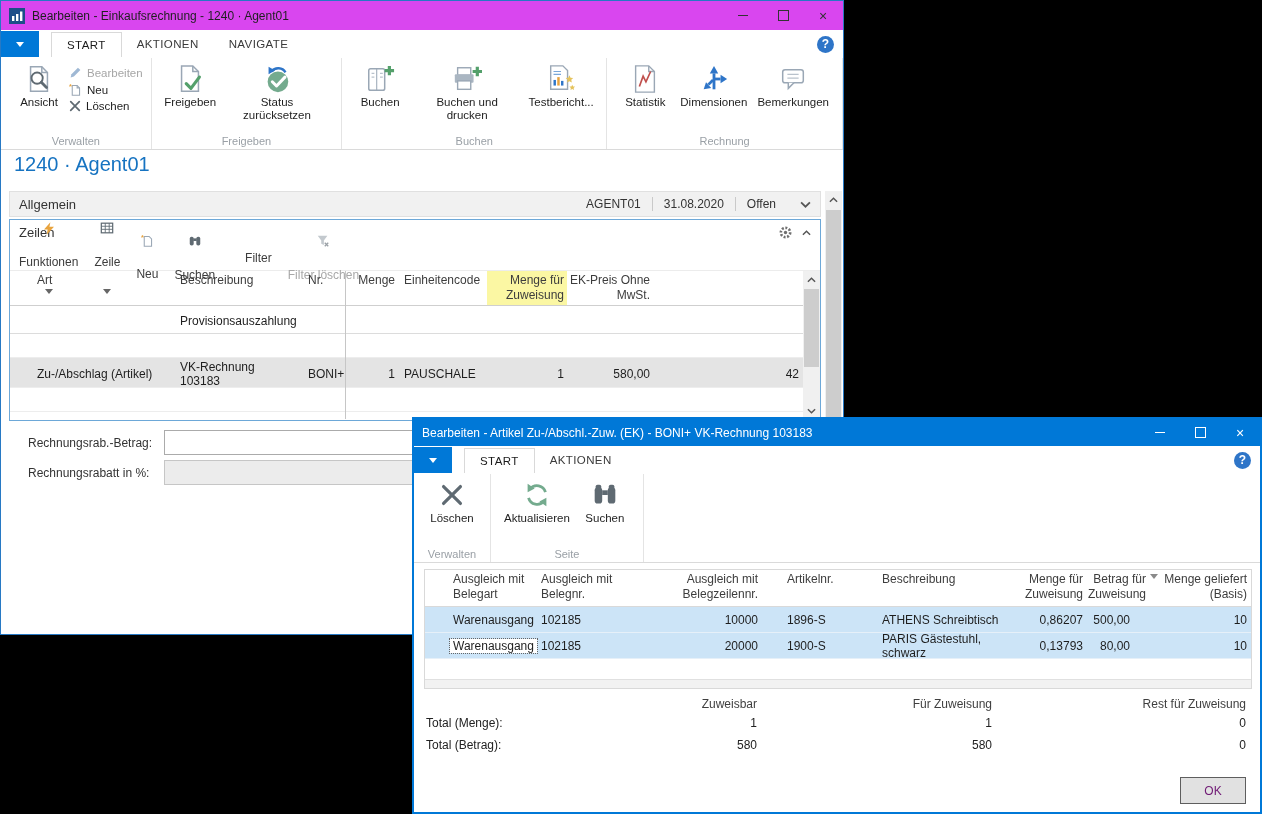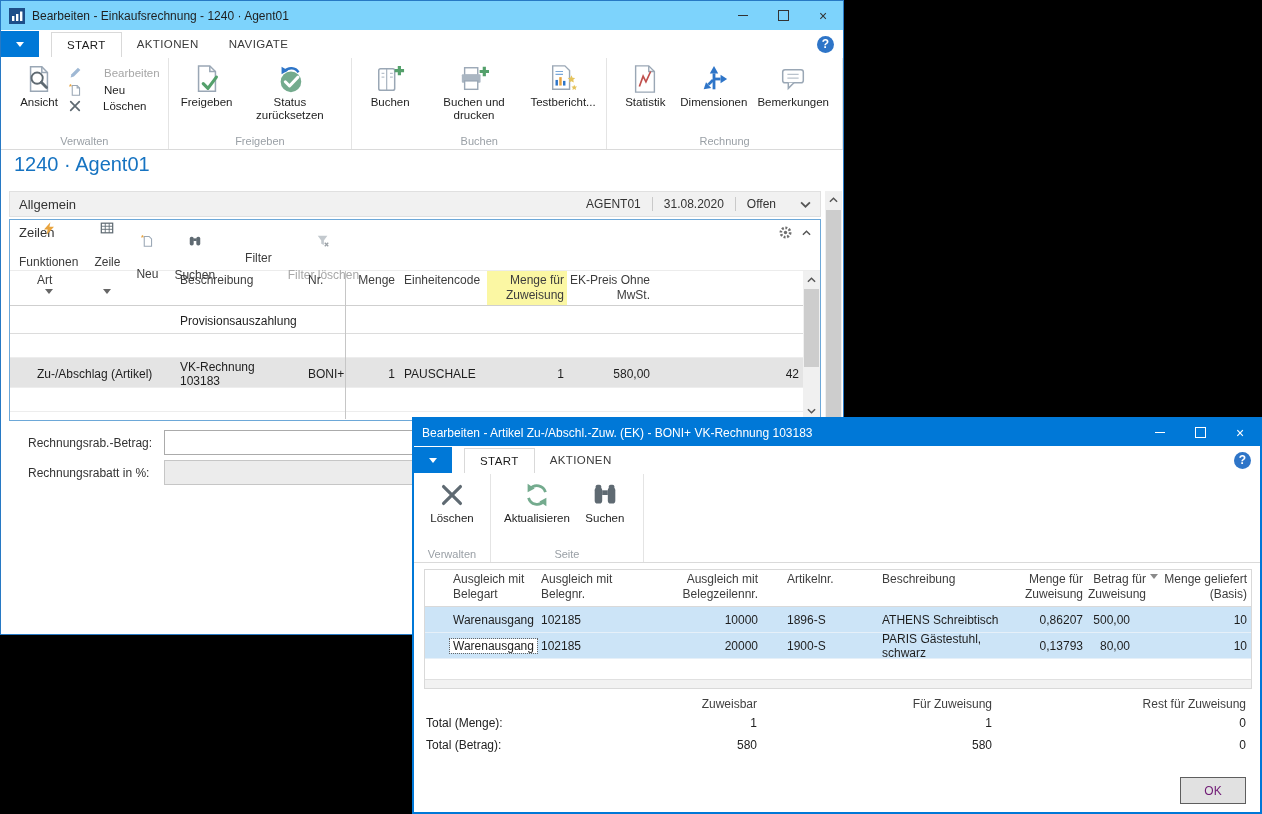--- a/index.html
+++ b/index.html
@@ -4,21 +4,21 @@
 <style>
   html,body{margin:0;padding:0;}
   body{width:1262px;height:814px;background:#000;position:relative;overflow:hidden;
        font-family:"Liberation Sans",sans-serif;-webkit-font-smoothing:antialiased;}
   .win{position:absolute;background:#fff;box-sizing:border-box;}
   #w1{left:0;top:0;width:844px;height:635px;border:1px solid #2779c4;}
   #w2{left:412px;top:417px;width:850px;height:397px;border:2px solid #0078d7;z-index:10;}
 
   
   .tbar{height:29px;display:flex;align-items:center;padding-left:8px;font-size:12px;gap:7px;}
-  #w1 .tbar{color:#1f1f1f;background:#7dd3fc;}
+  #w1 .tbar{color:#1f1f1f;background:#d946ef;}
   #w2 .tbar{color:#fff;background:#0078d7;height:27px;}
   .tctrls{margin-left:auto;display:flex;height:100%;align-items:stretch;}
   .tctrl{width:40px;display:flex;align-items:center;justify-content:center;font-size:14px;}
   .gmin{width:10px;border-top:1px solid #333;}
   #w2 .gmin{border-top-color:#fff;}
   .gmax{width:9px;height:9px;border:1px solid #333;}
   #w2 .gmax{border-color:#fff;}
   #w1 .gclose{color:#333;} #w2 .gclose{color:#fff;}
 
   
@@ -33,21 +33,21 @@
 
   
   .ribbon{position:relative;display:flex;background:#fff;border-bottom:1px solid #dadada;align-items:stretch;}
   #w1 .ribbon{height:91px;} #w2 .ribbon{height:88px;}
   .rgroup{position:relative;display:flex;align-items:flex-start;padding:5px 8px 17px 8px;border-right:1px solid #e4e4e4;}
   .rgroup-label{position:absolute;left:0;right:0;bottom:2px;text-align:center;font-size:11px;color:#9aa0a6;}
   .bigbtn{display:flex;flex-direction:column;align-items:center;min-width:50px;padding:1px 5px;font-size:11.5px;
           color:#1e1e1e;text-align:center;line-height:1.15;}
   .bigbtn svg{margin-bottom:2px;}
   .smallcol{display:flex;flex-direction:column;gap:4px;padding-top:3px;}
-  .smallbtn{display:flex;align-items:center;gap:22px;font-size:11.5px;color:#1e1e1e;}
+  .smallbtn{display:flex;align-items:center;gap:5px;font-size:11.5px;color:#1e1e1e;}
   .smallbtn.disabled{color:#a6a6a6;}
 
   
   .pagetitle{position:absolute;left:13px;top:152px;font-size:20px;color:#1673c1;}
   .fasttab{position:absolute;left:8px;top:190px;width:812px;height:26px;background:#f1f1f1;border:1px solid #e0e0e0;
            box-sizing:border-box;display:flex;align-items:center;padding:0 9px;font-size:13px;color:#333;}
   .ft-vals{margin-left:auto;display:flex;align-items:center;font-size:12px;color:#333;}
   .ft-sep{width:1px;height:14px;background:#c9c9c9;margin:0 11px;}
   .chev{display:block;}
   .chev polyline{fill:none;stroke:#555;stroke-width:1.6;}

